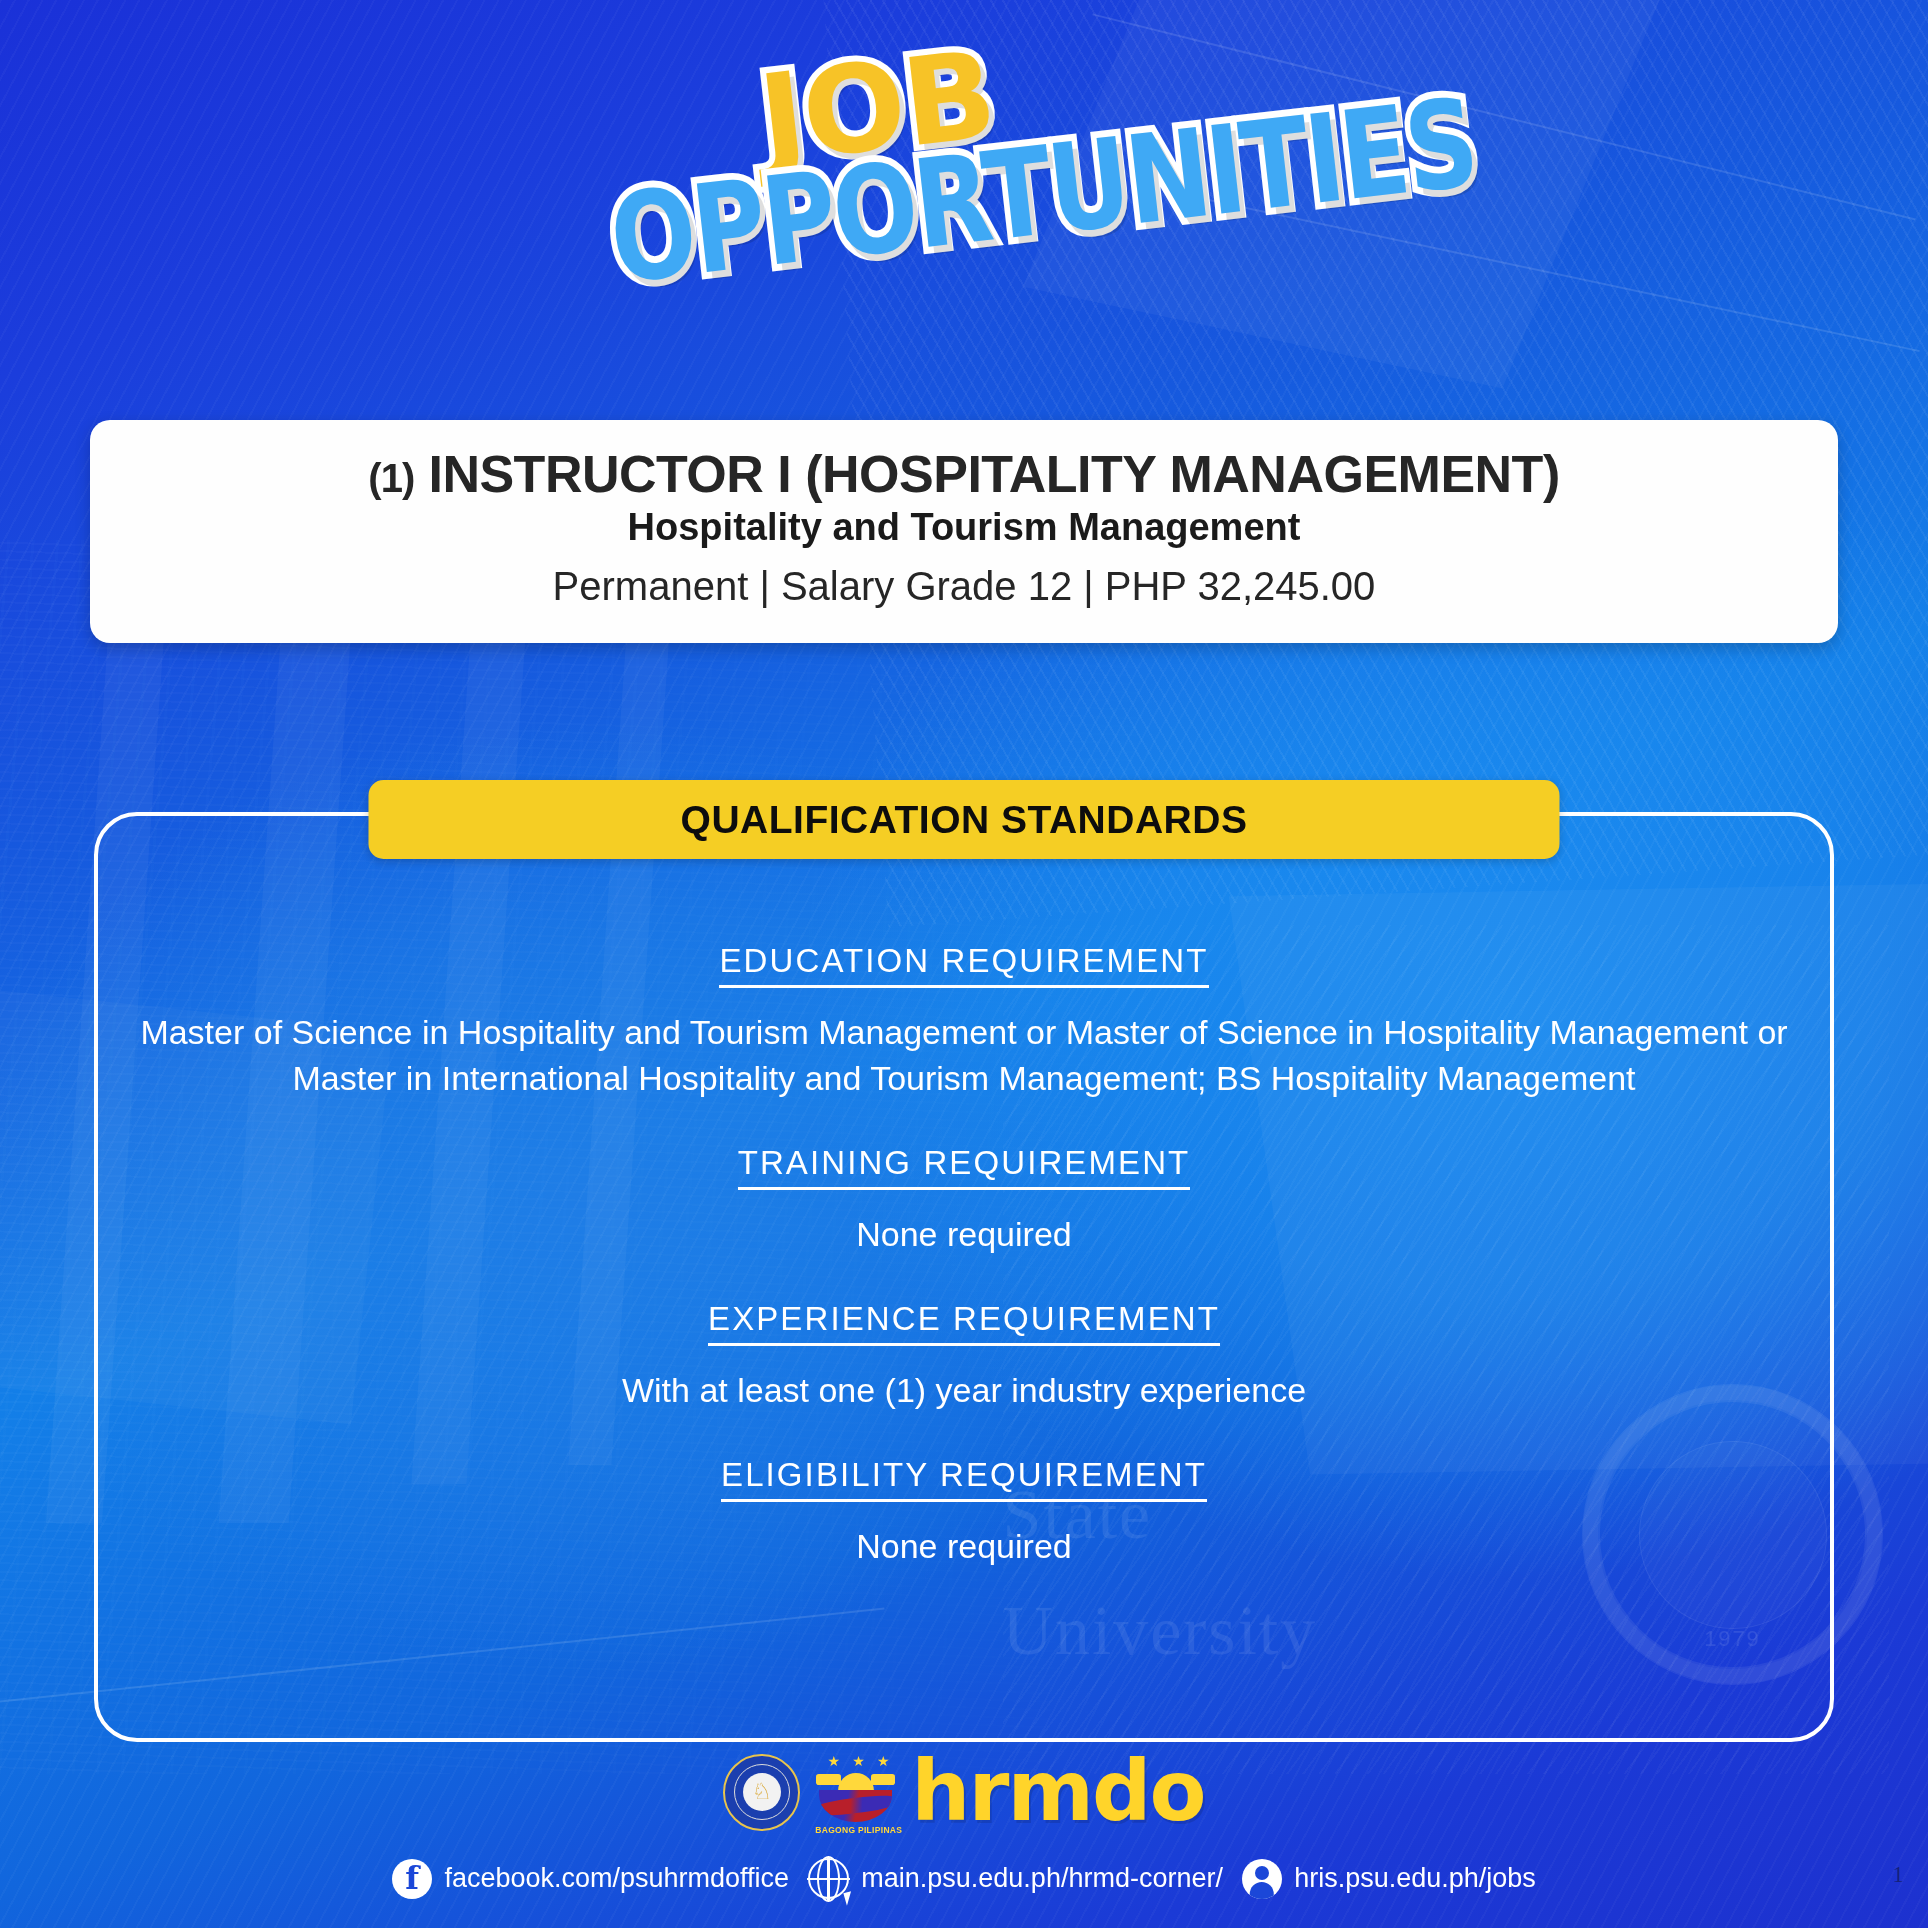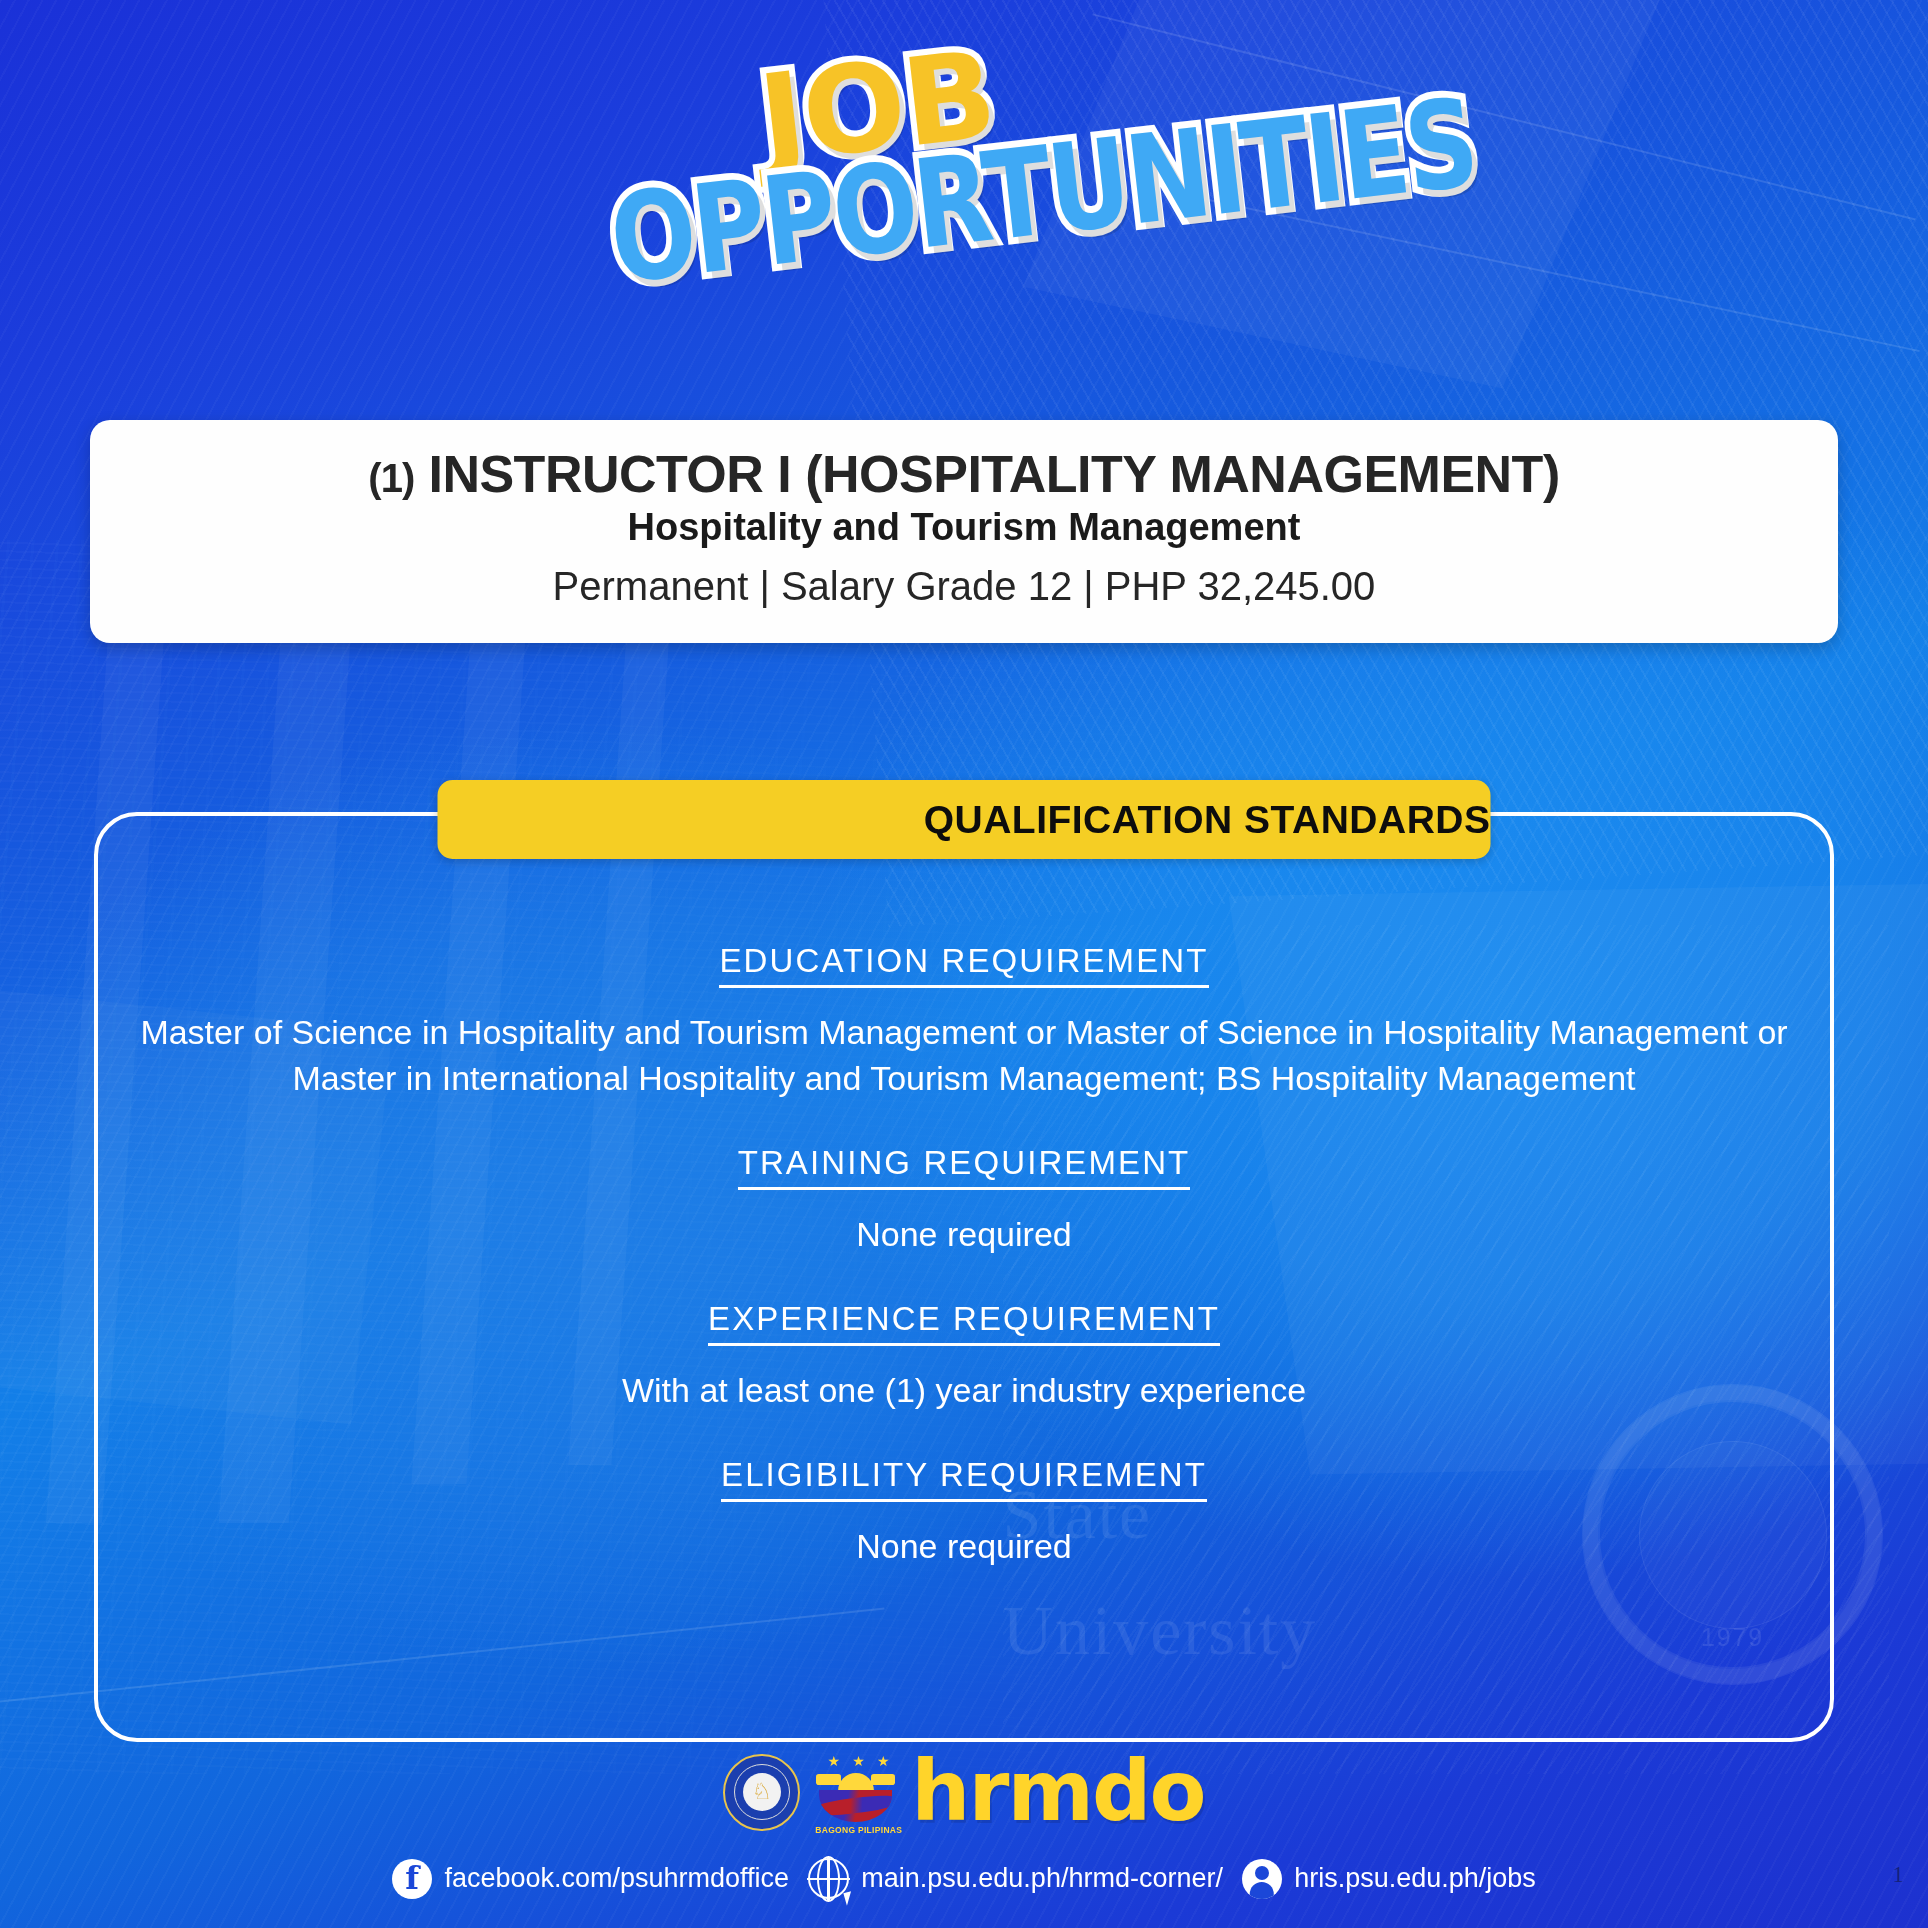--- a/index.html
+++ b/index.html
@@ -153,21 +153,21 @@
     border: 1.9px solid rgba(255,255,255,0.07);
     background: rgba(255,255,255,0.028);
   }
   .wm-seal-txt {
     position: absolute;
     color: rgba(255,255,255,0.10);
     font-size: 14px;
     letter-spacing: 2.8px;
     font-family: "Liberation Sans", sans-serif;
   }
-  .wm-seal-bot { bottom: 32px; font-size: 25px; letter-spacing: 1.9px; }
+  .wm-seal-bot { bottom: 32px; font-size: 22px; letter-spacing: 1.9px; }
 
   
   .header {
     position: absolute;
     left: 0; right: 0;
     top: 21px;
     height: 282px;
   }
   .logo-wrap {
     position: absolute;
@@ -256,27 +256,27 @@
     bottom: 186px;
     border: 4.7px solid #ffffff;
     border-radius: 43px;
   }
 
   .qual-badge {
     position: absolute;
     left: 50%;
     transform: translateX(-50%);
     top: 780px;
-    width: 1053px;
+    width: 1191px;
     height: 79px;
     background: #F5CE24;
     border-radius: 15px;
     display: flex;
     align-items: center;
-    justify-content: flex-end;
+    justify-content: center;
     box-shadow: 0 2.8px 8.5px rgba(0,0,0,0.18);
   }
   .qual-badge-label {
     color: #0d0d0d;
     font-size: 39px;
     font-weight: 700;
     letter-spacing: 0.5px;
   }
 
   

